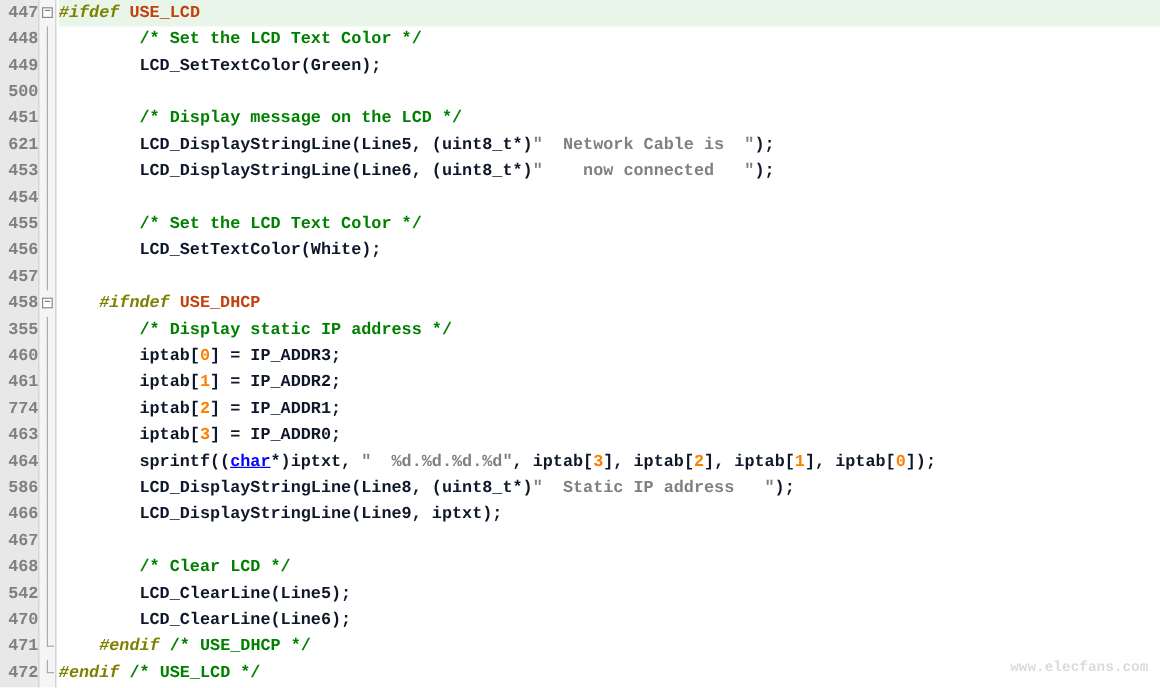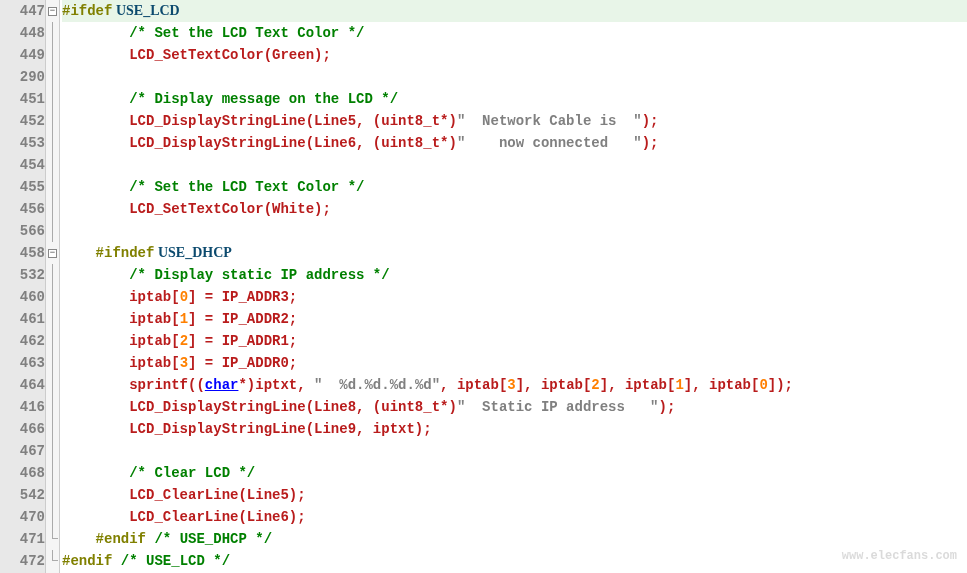--- a/index.html
+++ b/index.html
@@ -16,21 +16,21 @@
       height: 573px;
       position: relative;
     }
     .editor {
       display: flex;
       height: 100%;
     }
     .gutter {
       background: #e8e8e8;
       border-right: 1px solid #ccc;
-      width: 46px;
+      width: 33px;
       text-align: right;
       padding-right: 0;
       color: #808080;
       line-height: 22px;
     }
     .fold-column {
       background: #f5f5f5;
       width: 14px;
       border-right: 1px solid #ccc;
       line-height: 22px;
@@ -58,60 +58,60 @@
       line-height: 22px;
       white-space: pre;
       padding-left: 2px;
     }
     .line {
       height: 22px;
     }
     .line.highlight {
       background: #e8f5e8;
     }
-    .preprocessor { color: #808000; }
+    .preprocessor { color: #808000; font-style: italic; }
     .comment { color: #008000; }
     .string { color: #808080; }
     .number { color: #ff8000; }
     .type { color: #0000ff; text-decoration: underline; }
-    .identifier { color: #b91c1c; }
-    .purple { color: #0c4a6e; font-family: Liberation Serif, serif; }
+    .identifier { color: #0f172a; }
+    .purple { color: #c2410c; }
     .watermark {
       position: absolute;
       bottom: 10px;
       right: 10px;
       opacity: 0.3;
       font-size: 12px;
       color: #888;
     }
   </style>
 </head>
 <body>
 
 <div class="editor">
   <div class="gutter" id="gutter">
       <div class="line">447</div>
       <div class="line">448</div>
       <div class="line">449</div>
-      <div class="line">290</div>
+      <div class="line">500</div>
       <div class="line">451</div>
-      <div class="line">452</div>
+      <div class="line">621</div>
       <div class="line">453</div>
       <div class="line">454</div>
       <div class="line">455</div>
       <div class="line">456</div>
-      <div class="line">566</div>
+      <div class="line">457</div>
       <div class="line">458</div>
-      <div class="line">532</div>
+      <div class="line">355</div>
       <div class="line">460</div>
       <div class="line">461</div>
-      <div class="line">462</div>
+      <div class="line">774</div>
       <div class="line">463</div>
       <div class="line">464</div>
-      <div class="line">416</div>
+      <div class="line">586</div>
       <div class="line">466</div>
       <div class="line">467</div>
       <div class="line">468</div>
       <div class="line">542</div>
       <div class="line">470</div>
       <div class="line">471</div>
       <div class="line">472</div>
     </div>
   <div class="fold-column" id="fold">
       <div class="line"><span class="fold-start">−</span></div>

